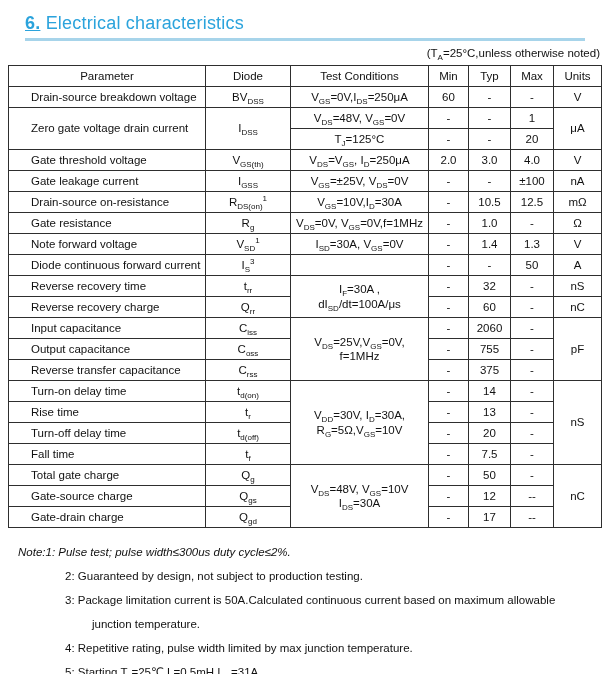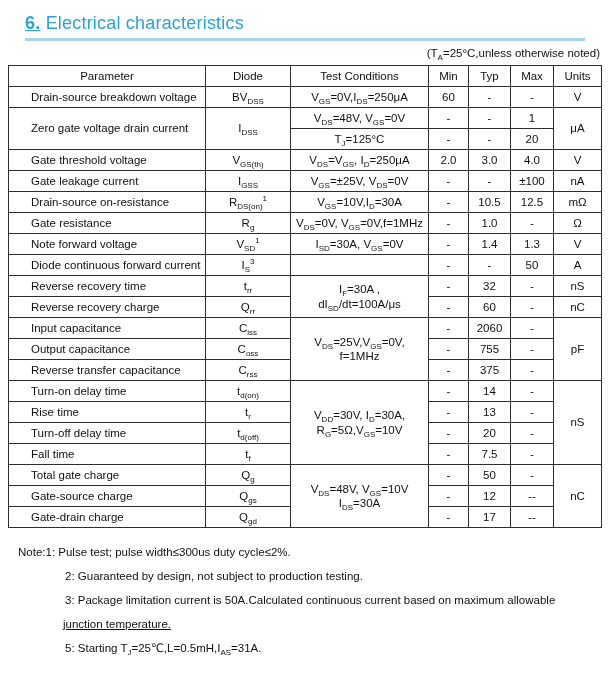--- a/index.html
+++ b/index.html
@@ -49,23 +49,23 @@
   table.spec td.param { text-align:left; padding-left:22px; }
   sub { font-size:8px; line-height:0; }
   sup { font-size:8px; line-height:0; }
 
   
   .notes {
     position:absolute; left:0px; top:540px; width:606px;
     font-size:11.5px; color:#111;
   }
   .note-line { line-height:24px; white-space:nowrap; }
-  .ind-0 { padding-left:18px; }
+  .ind-0 { padding-left:18px;font-style:italic; }
   .ind-1 { padding-left:57px;margin-left:8px; }
-  .ind-2 { padding-left:63px;text-decoration:underline; }
+  .ind-2 { padding-left:92px; }
 </style>
 </head>
 <body style="--title-blue: #2ba3dc; --rule-blue: #a7d4ea;">
 
 <div class="title-block">
   <span class="num">6.</span>
   <span class="txt">Electrical characteristics</span>
 </div>
 
 <div class="cond-note">(T<sub>A</sub>=25°C,unless otherwise noted)</div>
@@ -264,14 +264,15 @@
         <td>--</td>
       </tr>
     </tbody>
 </table>
 
 <div class="notes">
     <div class="note-line ind-0">Note:1: Pulse test; pulse width≤300us duty cycle≤2%.</div>
     <div class="note-line ind-1">2: Guaranteed by design, not subject to production testing.</div>
     <div class="note-line ind-1">3: Package limitation current is 50A.Calculated continuous current based on maximum allowable</div>
     <div class="note-line ind-2">junction temperature.</div>
+    <div class="note-line ind-1">4: Repetitive rating, pulse width limited by max junction temperature.</div>
     <div class="note-line ind-1">5: Starting T<sub>J</sub>=25℃,L=0.5mH,I<sub>AS</sub>=31A.</div>
   </div>
 
 </body></html>

